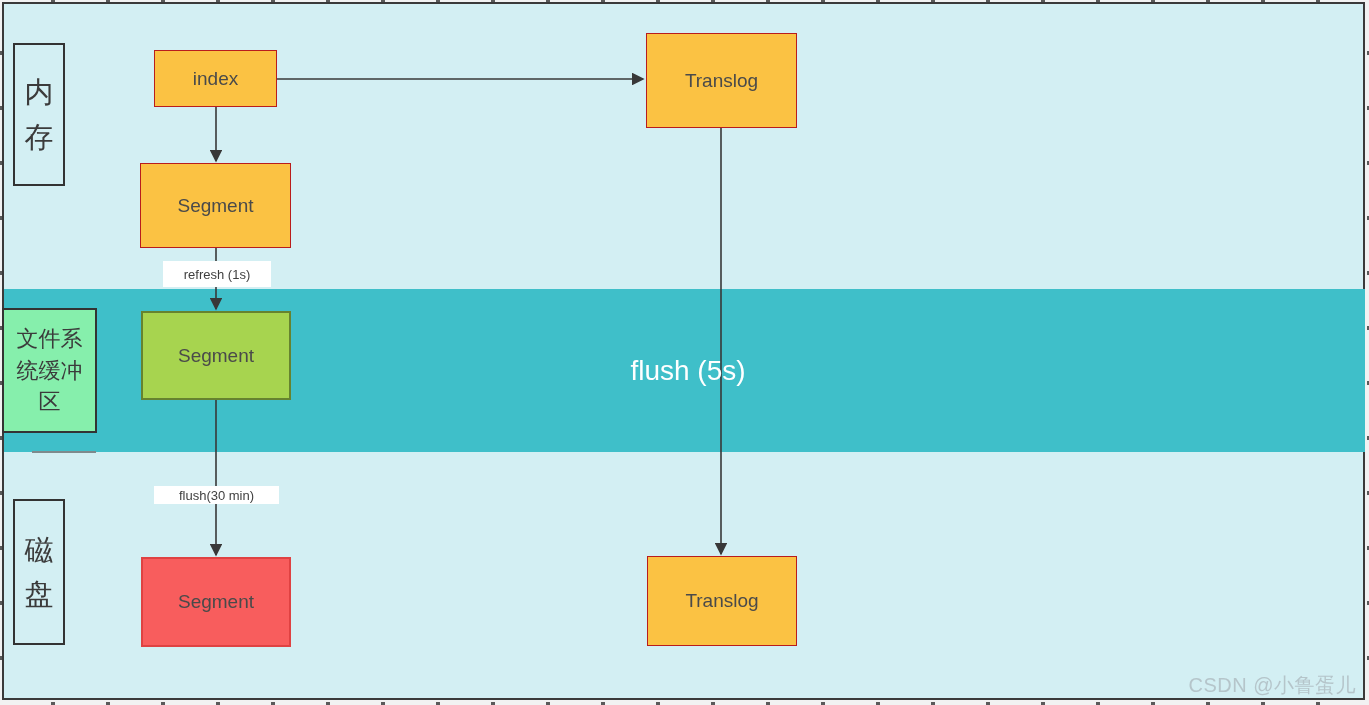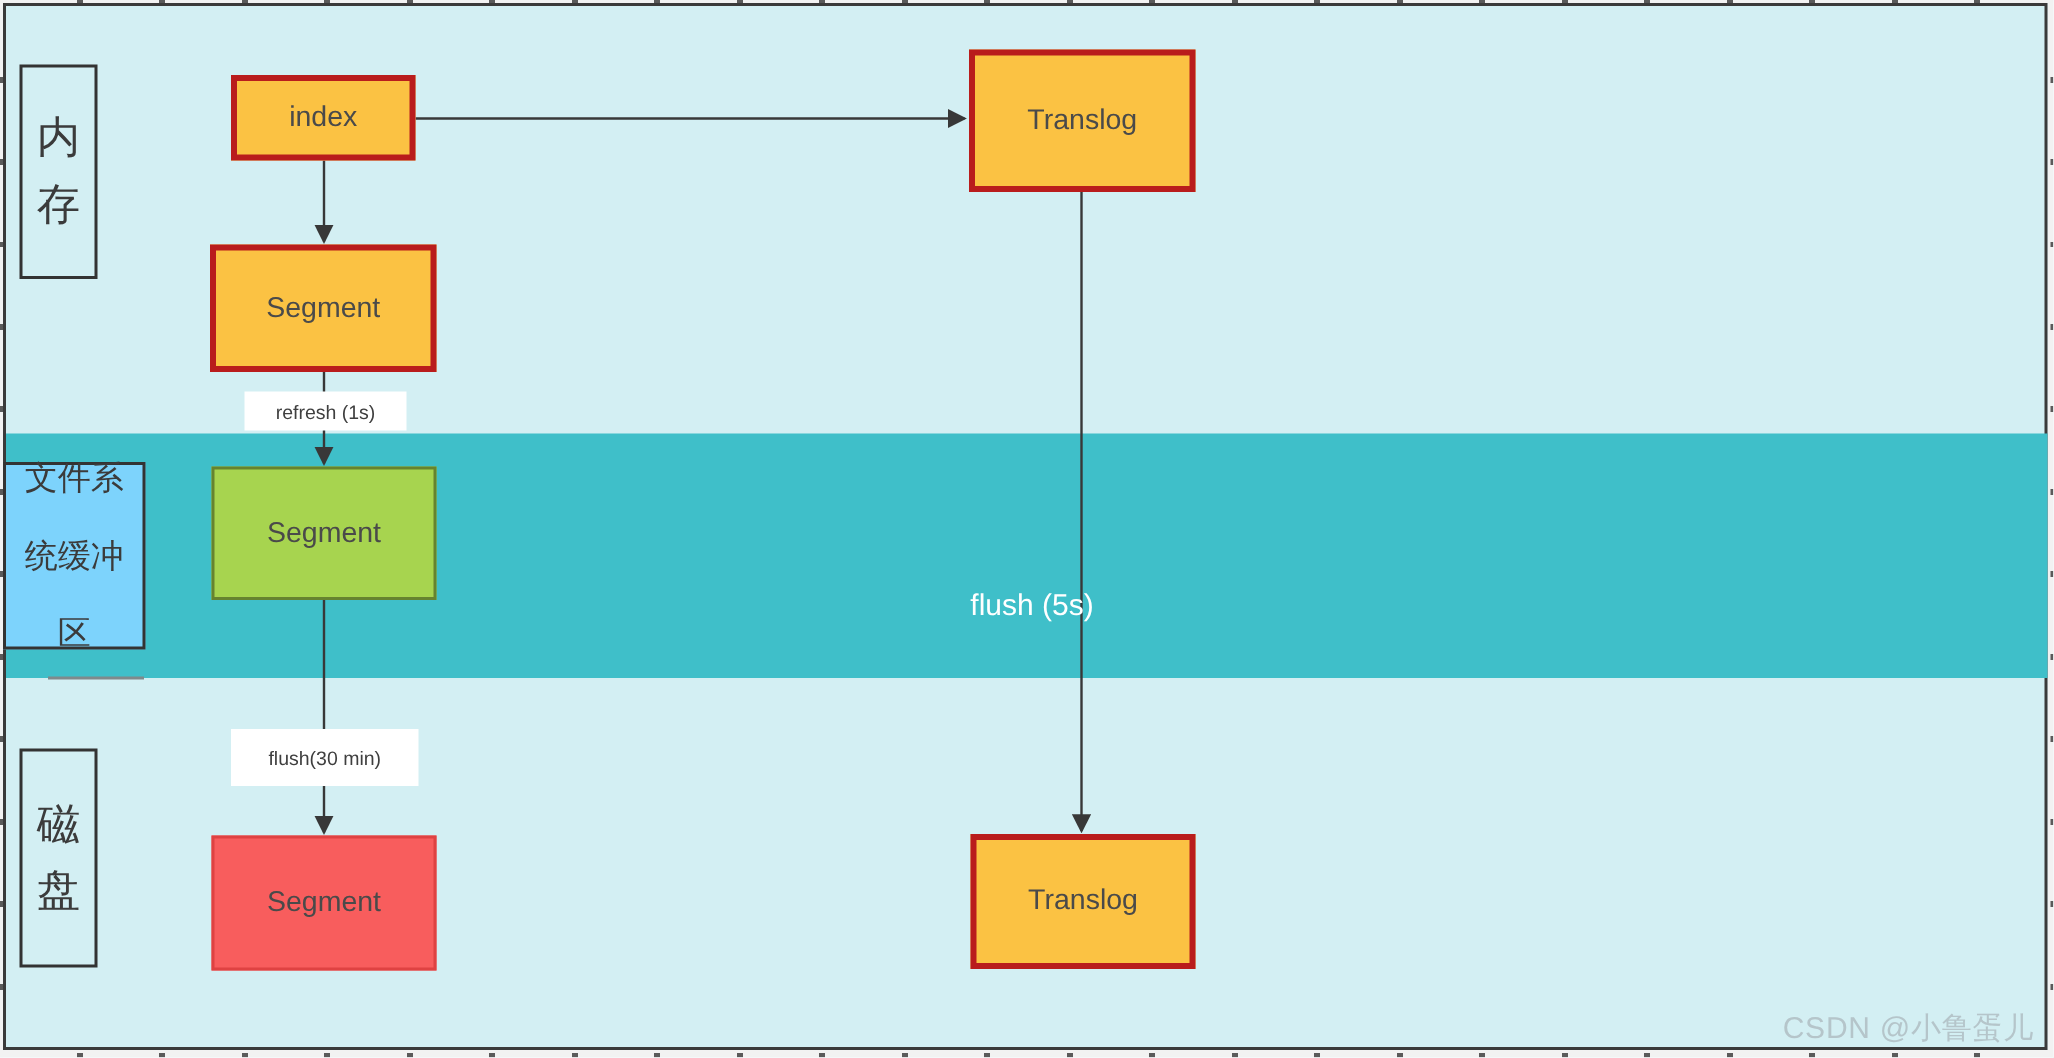--- a/index.html
+++ b/index.html
@@ -28,42 +28,42 @@
 
   
   .connectors{position:absolute;left:0;top:0;width:1369px;height:705px;}
 
   
   .zone{position:absolute;border:2px solid #333333;box-sizing:border-box;
         display:flex;flex-direction:column;align-items:center;justify-content:center;
         color:#3b3b3b;text-align:center;}
   .zone span{display:block;}
   .z-memory{left:13px;top:43px;width:52px;height:143px;font-size:29px;line-height:1.52;}
-  .z-fs{left:2px;top:308px;width:95px;height:125px;font-size:22px;line-height:1.45;background:#7dd3fc;gap:20px;}
+  .z-fs{left:2px;top:308px;width:95px;height:125px;font-size:22px;line-height:1.45;background:#86efac;}
   .z-disk{left:13px;top:499px;width:52px;height:146px;font-size:29px;line-height:1.52;}
 
   
   .node{position:absolute;box-sizing:border-box;display:flex;align-items:center;justify-content:center;
         font-size:19px;color:#4a4a4a;}
-  .orange{background:#fbc243;border:4px solid #b91c1c;align-items:center;}
+  .orange{background:#fbc243;border:1px solid #b91c1c;align-items:center;}
   .green{background:#a7d44f;border:2px solid #66832f;}
   .red{background:#f85d5d;border:2px solid #df4242;}
   .n-index{left:154px;top:50px;width:123px;height:57px;}
   .n-translog-mem{left:646px;top:33px;width:151px;height:95px;}
   .n-seg-mem{left:140px;top:163px;width:151px;height:85px;}
   .n-seg-fs{left:141px;top:311px;width:150px;height:89px;}
   .n-seg-disk{left:141px;top:557px;width:150px;height:90px;}
   .n-translog-disk{left:647px;top:556px;width:150px;height:90px;}
 
   
   .edge-label{position:absolute;background:#ffffff;color:#3f3f3f;font-size:13px;
               display:flex;align-items:center;justify-content:center;white-space:nowrap;}
   .l-refresh{left:163px;top:261px;width:108px;height:26px;}
-  .l-flush30{left:154px;top:486px;width:125px;height:38px;}
-  .l-flush5{left:642px;top:358px;width:92px;height:26px;background:transparent;color:#ffffff;font-size:20px;margin-top:33px;}
+  .l-flush30{left:154px;top:486px;width:125px;height:18px;}
+  .l-flush5{left:642px;top:358px;width:92px;height:26px;background:transparent;color:#ffffff;font-size:28px;}
 
   .watermark{position:absolute;right:13px;bottom:6px;font-size:20px;color:#b5c5ca;letter-spacing:0.5px;}
 </style>
 </head>
 <body>
 
 <div class="stage">
 
   <div class="frame"></div>
 

